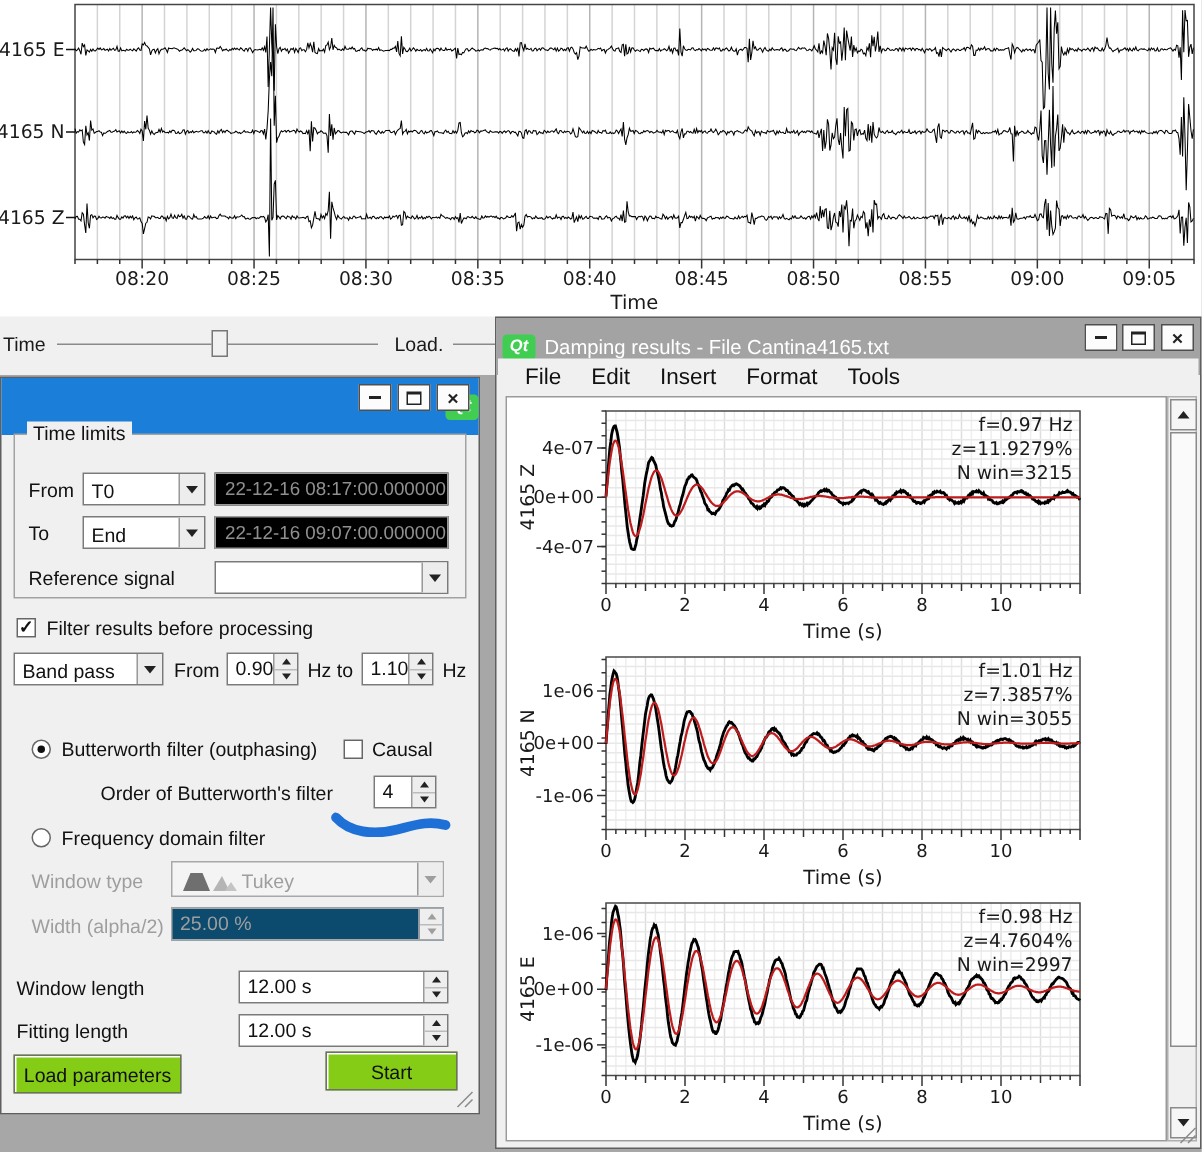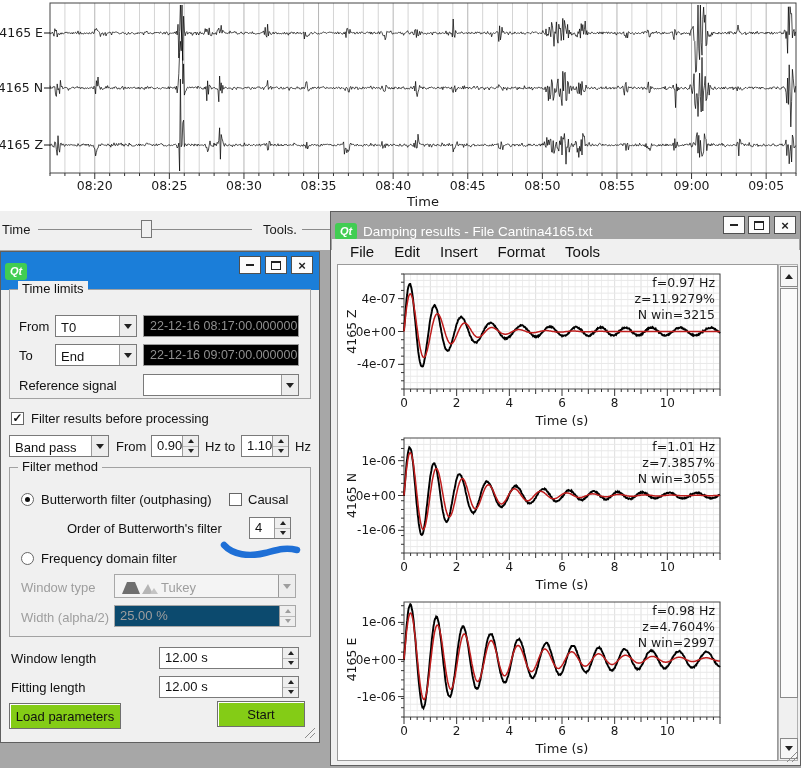--- a/index.html
+++ b/index.html
@@ -5,21 +5,21 @@
   html,body{margin:0;padding:0;}
   body{width:801px;height:768px;position:relative;overflow:hidden;background:#fff;
        font-family:"Liberation Sans",sans-serif;-webkit-font-smoothing:antialiased;}
   #seismogram{position:absolute;left:0;top:0;width:801px;height:211px;background:#fff;}
   #slider-strip{position:absolute;left:0;top:211px;width:801px;height:39px;background:#f0f0f0;}
   #desktop-gray{position:absolute;left:0;top:250px;width:801px;height:518px;background:#a7a7a7;}
   .sl-label{position:absolute;font-size:13px;color:#1a1a1a;}
   .groove{position:absolute;height:1px;background:#8a8a8a;}
   .handle{position:absolute;top:-9px;width:11px;height:18px;background:#f1f1f1;border:1px solid #777;box-sizing:border-box;}
   .win{position:absolute;background:#f0f0f0;border:1px solid #5f5f5f;box-sizing:border-box;}
-  .titlebar{position:absolute;left:0;top:0;right:0;height:38px;display:flex;align-items:center;padding-left:4px;box-sizing:border-box;}
+  .titlebar{position:absolute;left:0;top:0;right:0;height:38px;display:flex;align-items:center;padding-left:4px;box-sizing:border-box;justify-content:flex-end;}
   .tb-blue{background:#1b7ed9;}
   .tb-gray{background:#a3a3a3;}
   .qt-badge{width:22px;height:17px;background:#41cd52;border-radius:3px;color:#fff;font-weight:bold;font-size:11px;display:flex;align-items:center;justify-content:center;font-style:italic;}
   .wtitle{color:#fff;font-size:13.5px;margin-left:6px;white-space:nowrap;overflow:hidden;flex:1;}
   .capbtn{position:absolute;top:4px;width:22px;height:18px;background:#fcfcfc;border:1px solid #4f4f4f;box-sizing:border-box;display:flex;align-items:center;justify-content:center;color:#222;}
   .cap-min::after{content:'';width:8px;height:2px;background:#222;}
   .cap-max::after{content:'';width:8px;height:6px;border:1px solid #222;border-top-width:2px;}
   .cap-close{font-size:13px;font-weight:bold;line-height:1;}
   .grp{position:absolute;border:1px solid #a2a2a2;box-sizing:border-box;}
   .leg{position:absolute;top:-9px;left:8px;background:#f0f0f0;padding:0 4px;font-size:13px;color:#111;white-space:nowrap;}
@@ -186,21 +186,21 @@
       <line x1="44" y1="145" x2="50" y2="145" stroke="#111" stroke-width="1"></line>
       <polyline points="50.0,145.9 50.8,144.3 51.6,144.2 52.4,146.2 53.2,146.2 54.0,147.3 54.8,141.8 55.6,142.8 56.4,149.8 57.2,155.3 58.0,135.7 58.8,148.5 59.6,152.2 60.4,143.5 61.2,143.1 62.0,145.3 62.8,144.1 63.6,144.2 64.4,146.3 65.2,145.7 66.0,144.2 66.8,145.2 67.6,145.3 68.4,144.7 69.2,144.8 70.0,145.5 70.8,144.3 71.6,144.7 72.4,144.9 73.2,145.6 74.0,144.5 74.8,145.7 75.6,145.1 76.4,146.1 77.2,146.1 78.0,143.6 78.8,145.1 79.6,146.1 80.4,146.1 81.2,144.6 82.0,145.4 82.8,144.0 83.6,143.9 84.4,145.2 85.2,144.1 86.0,145.6 86.8,144.2 87.6,145.2 88.4,144.0 89.2,146.5 90.0,145.2 90.8,144.7 91.6,146.0 92.4,145.8 93.2,145.2 94.0,147.7 94.8,148.9 95.6,155.9 96.4,152.4 97.2,148.8 98.0,148.2 98.8,144.6 99.6,145.0 100.4,146.0 101.2,143.9 102.0,144.1 102.8,144.2 103.6,145.1 104.4,145.2 105.2,144.9 106.0,145.7 106.8,145.7 107.6,144.0 108.4,144.1 109.2,145.7 110.0,145.0 110.8,147.2 111.6,144.2 112.4,145.9 113.2,145.1 114.0,142.8 114.8,145.3 115.6,145.6 116.4,143.5 117.2,145.1 118.0,145.6 118.8,143.3 119.6,144.4 120.4,144.2 121.2,142.9 122.0,145.4 122.8,144.0 123.6,146.0 124.4,146.1 125.2,144.0 126.0,144.1 126.8,145.0 127.6,145.8 128.4,146.1 129.2,143.0 130.0,144.9 130.8,144.3 131.6,145.8 132.4,146.0 133.2,146.0 134.0,146.0 134.8,145.8 135.6,145.4 136.4,144.4 137.2,145.3 138.0,145.4 138.8,143.9 139.6,145.9 140.4,144.0 141.2,145.3 142.0,145.0 142.8,144.8 143.6,144.9 144.4,145.8 145.2,145.5 146.0,143.7 146.8,142.8 147.6,144.0 148.4,144.0 149.2,144.0 150.0,144.0 150.8,144.6 151.6,144.8 152.4,145.9 153.2,144.4 154.0,145.2 154.8,145.4 155.6,145.3 156.4,143.8 157.2,145.8 158.0,144.5 158.8,144.6 159.6,144.5 160.4,144.1 161.2,143.3 162.0,144.5 162.8,144.4 163.6,145.9 164.4,145.8 165.2,145.4 166.0,146.0 166.8,146.1 167.6,145.5 168.4,145.0 169.2,145.1 170.0,144.9 170.8,145.8 171.6,145.2 172.4,145.6 173.2,145.0 174.0,144.3 174.8,144.6 175.6,144.3 176.4,145.0 177.2,148.0 178.0,146.7 178.8,143.1 179.6,171.0 180.4,79.0 181.2,146.8 182.0,145.0 182.8,122.7 183.6,120.2 184.4,146.6 185.2,143.7 186.0,144.7 186.8,145.9 187.6,144.3 188.4,144.1 189.2,144.2 190.0,145.1 190.8,145.8 191.6,144.0 192.4,144.5 193.2,144.6 194.0,146.1 194.8,143.9 195.6,144.9 196.4,144.7 197.2,146.1 198.0,144.0 198.8,145.2 199.6,145.3 200.4,145.1 201.2,145.1 202.0,144.8 202.8,145.2 203.6,145.7 204.4,144.5 205.2,144.2 206.0,147.7 206.8,147.2 207.6,151.8 208.4,150.1 209.2,145.4 210.0,140.9 210.8,145.5 211.6,145.8 212.4,145.8 213.2,146.8 214.0,143.0 214.8,145.3 215.6,143.9 216.4,145.7 217.2,142.4 218.0,143.5 218.8,140.4 219.6,127.8 220.4,159.2 221.2,134.5 222.0,138.6 222.8,141.2 223.6,144.4 224.4,146.3 225.2,143.5 226.0,144.9 226.8,145.6 227.6,146.0 228.4,145.0 229.2,144.3 230.0,145.4 230.8,145.3 231.6,145.4 232.4,146.8 233.2,144.7 234.0,145.7 234.8,145.8 235.6,144.2 236.4,144.2 237.2,145.4 238.0,145.1 238.8,144.9 239.6,144.6 240.4,144.2 241.2,146.0 242.0,145.8 242.8,145.9 243.6,146.0 244.4,142.8 245.2,145.4 246.0,145.3 246.8,144.8 247.6,145.9 248.4,144.3 249.2,144.2 250.0,145.2 250.8,145.8 251.6,145.0 252.4,145.6 253.2,144.6 254.0,144.4 254.8,145.3 255.6,146.0 256.4,144.7 257.2,145.2 258.0,144.8 258.8,145.2 259.6,143.9 260.4,146.1 261.2,145.5 262.0,144.1 262.8,144.7 263.6,144.1 264.4,143.7 265.2,145.6 266.0,143.7 266.8,143.5 267.6,150.2 268.4,149.8 269.2,141.0 270.0,141.9 270.8,145.7 271.6,144.1 272.4,144.9 273.2,145.1 274.0,145.7 274.8,144.0 275.6,144.8 276.4,146.0 277.2,145.5 278.0,143.7 278.8,146.0 279.6,145.0 280.4,145.4 281.2,144.2 282.0,146.0 282.8,145.0 283.6,145.8 284.4,144.4 285.2,145.0 286.0,144.1 286.8,144.8 287.6,145.9 288.4,145.0 289.2,145.0 290.0,145.2 290.8,144.6 291.6,145.4 292.4,144.8 293.2,145.5 294.0,142.9 294.8,143.9 295.6,144.1 296.4,144.9 297.2,145.6 298.0,144.9 298.8,145.5 299.6,145.5 300.4,146.4 301.2,145.2 302.0,145.0 302.8,146.3 303.6,144.4 304.4,145.7 305.2,145.1 306.0,148.3 306.8,142.1 307.6,149.0 308.4,147.0 309.2,145.4 310.0,145.4 310.8,145.9 311.6,144.5 312.4,144.5 313.2,145.2 314.0,145.1 314.8,144.2 315.6,145.2 316.4,145.7 317.2,144.5 318.0,145.7 318.8,145.8 319.6,146.1 320.4,146.1 321.2,144.0 322.0,145.4 322.8,145.2 323.6,143.9 324.4,144.8 325.2,144.3 326.0,144.8 326.8,144.2 327.6,144.0 328.4,144.8 329.2,144.3 330.0,145.1 330.8,144.1 331.6,145.4 332.4,145.4 333.2,146.1 334.0,144.9 334.8,145.1 335.6,145.9 336.4,145.7 337.2,145.2 338.0,143.9 338.8,144.7 339.6,145.0 340.4,145.0 341.2,143.8 342.0,144.7 342.8,143.6 343.6,141.9 344.4,154.2 345.2,148.5 346.0,148.1 346.8,152.8 347.6,149.7 348.4,151.5 349.2,150.0 350.0,144.1 350.8,143.0 351.6,144.7 352.4,144.4 353.2,144.3 354.0,144.7 354.8,145.9 355.6,145.2 356.4,145.7 357.2,144.0 358.0,145.2 358.8,145.7 359.6,145.3 360.4,145.4 361.2,145.1 362.0,146.1 362.8,146.2 363.6,145.6 364.4,144.2 365.2,145.3 366.0,144.7 366.8,144.4 367.6,145.4 368.4,146.0 369.2,145.3 370.0,145.6 370.8,143.2 371.6,145.4 372.4,144.8 373.2,144.9 374.0,146.3 374.8,144.3 375.6,144.2 376.4,145.6 377.2,144.9 378.0,145.7 378.8,144.7 379.6,145.3 380.4,146.0 381.2,145.6 382.0,141.4 382.8,148.4 383.6,146.4 384.4,144.6 385.2,147.8 386.0,143.7 386.8,145.5 387.6,143.9 388.4,146.1 389.2,145.8 390.0,144.9 390.8,144.2 391.6,145.6 392.4,145.6 393.2,144.2 394.0,144.4 394.8,144.5 395.6,145.5 396.4,145.4 397.2,145.5 398.0,145.3 398.8,146.3 399.6,144.2 400.4,144.3 401.2,146.1 402.0,146.0 402.8,145.9 403.6,144.6 404.4,143.9 405.2,145.4 406.0,144.9 406.8,145.3 407.6,147.3 408.4,145.8 409.2,145.6 410.0,144.6 410.8,144.1 411.6,145.3 412.4,145.5 413.2,146.6 414.0,143.0 414.8,147.5 415.6,140.3 416.4,148.1 417.2,147.8 418.0,134.2 418.8,141.2 419.6,143.9 420.4,143.9 421.2,144.4 422.0,144.4 422.8,144.4 423.6,144.4 424.4,146.4 425.2,144.9 426.0,144.2 426.8,144.6 427.6,144.1 428.4,144.5 429.2,146.8 430.0,144.1 430.8,145.0 431.6,147.2 432.4,145.3 433.2,144.0 434.0,144.2 434.8,145.7 435.6,145.5 436.4,145.9 437.2,144.2 438.0,145.1 438.8,144.9 439.6,145.4 440.4,145.9 441.2,146.1 442.0,142.8 442.8,143.9 443.6,145.8 444.4,144.4 445.2,146.1 446.0,145.1 446.8,144.7 447.6,144.3 448.4,145.9 449.2,143.3 450.0,145.3 450.8,145.4 451.6,145.2 452.4,144.1 453.2,151.9 454.0,148.4 454.8,148.4 455.6,146.2 456.4,143.7 457.2,141.6 458.0,145.7 458.8,145.5 459.6,143.9 460.4,144.8 461.2,144.3 462.0,145.3 462.8,144.2 463.6,147.4 464.4,144.3 465.2,144.9 466.0,145.9 466.8,143.6 467.6,145.2 468.4,145.7 469.2,145.5 470.0,146.0 470.8,147.1 471.6,145.3 472.4,144.9 473.2,144.5 474.0,144.1 474.8,146.1 475.6,145.5 476.4,145.8 477.2,144.9 478.0,145.1 478.8,145.0 479.6,146.0 480.4,144.8 481.2,145.6 482.0,144.5 482.8,145.5 483.6,145.5 484.4,144.1 485.2,144.3 486.0,145.1 486.8,145.6 487.6,145.6 488.4,145.8 489.2,146.1 490.0,144.8 490.8,145.7 491.6,145.9 492.4,143.9 493.2,145.8 494.0,145.0 494.8,144.2 495.6,145.0 496.4,144.2 497.2,144.5 498.0,143.5 498.8,148.2 499.6,148.4 500.4,149.0 501.2,141.7 502.0,145.2 502.8,149.8 503.6,145.5 504.4,145.6 505.2,145.0 506.0,144.5 506.8,144.6 507.6,144.0 508.4,144.2 509.2,144.4 510.0,146.2 510.8,146.9 511.6,146.1 512.4,144.4 513.2,144.9 514.0,144.1 514.8,146.1 515.6,144.7 516.4,144.6 517.2,144.7 518.0,144.5 518.8,146.1 519.6,144.5 520.4,145.6 521.2,144.8 522.0,143.0 522.8,145.6 523.6,146.1 524.4,145.6 525.2,146.1 526.0,146.5 526.8,145.4 527.6,145.9 528.4,143.9 529.2,145.3 530.0,143.9 530.8,145.4 531.6,145.3 532.4,145.5 533.2,145.2 534.0,143.9 534.8,144.9 535.6,145.7 536.4,145.1 537.2,146.1 538.0,145.1 538.8,144.3 539.6,144.2 540.4,146.1 541.2,143.9 542.0,145.2 542.8,143.4 543.6,145.1 544.4,141.7 545.2,145.6 546.0,147.4 546.8,137.4 547.6,145.4 548.4,139.9 549.2,144.8 550.0,139.6 550.8,139.2 551.6,152.0 552.4,152.3 553.2,140.6 554.0,153.4 554.8,150.2 555.6,144.8 556.4,142.0 557.2,148.1 558.0,148.4 558.8,151.1 559.6,140.8 560.4,144.7 561.2,136.3 562.0,155.0 562.8,137.7 563.6,139.2 564.4,133.5 565.2,143.5 566.0,164.2 566.8,146.9 567.6,147.3 568.4,139.1 569.2,152.2 570.0,147.3 570.8,146.4 571.6,143.4 572.4,145.1 573.2,146.8 574.0,144.3 574.8,145.1 575.6,141.1 576.4,142.2 577.2,152.3 578.0,148.2 578.8,157.4 579.6,146.3 580.4,151.2 581.2,139.5 582.0,155.0 582.8,133.4 583.6,136.3 584.4,136.0 585.2,145.8 586.0,144.3 586.8,144.9 587.6,146.2 588.4,143.4 589.2,142.4 590.0,145.5 590.8,145.8 591.6,145.8 592.4,143.8 593.2,145.0 594.0,145.9 594.8,144.9 595.6,144.9 596.4,145.1 597.2,146.0 598.0,145.6 598.8,144.0 599.6,143.2 600.4,143.9 601.2,144.6 602.0,145.7 602.8,144.0 603.6,145.3 604.4,145.1 605.2,145.0 606.0,144.3 606.8,145.1 607.6,146.0 608.4,145.7 609.2,144.6 610.0,145.9 610.8,145.6 611.6,144.9 612.4,145.4 613.2,145.6 614.0,145.5 614.8,145.3 615.6,144.6 616.4,145.5 617.2,144.6 618.0,145.7 618.8,144.8 619.6,144.6 620.4,144.0 621.2,144.2 622.0,144.1 622.8,145.8 623.6,143.5 624.4,143.9 625.2,143.5 626.0,150.5 626.8,144.4 627.6,143.1 628.4,149.8 629.2,145.6 630.0,144.9 630.8,145.7 631.6,145.8 632.4,144.9 633.2,145.4 634.0,146.1 634.8,144.6 635.6,143.9 636.4,146.1 637.2,144.7 638.0,145.8 638.8,145.7 639.6,143.2 640.4,144.9 641.2,145.5 642.0,145.5 642.8,144.6 643.6,145.8 644.4,144.8 645.2,147.0 646.0,143.5 646.8,148.0 647.6,146.4 648.4,149.1 649.2,148.0 650.0,150.6 650.8,148.0 651.6,143.6 652.4,145.7 653.2,145.3 654.0,144.6 654.8,145.2 655.6,145.5 656.4,146.0 657.2,145.7 658.0,146.1 658.8,144.4 659.6,145.9 660.4,144.6 661.2,145.8 662.0,145.7 662.8,143.9 663.6,145.3 664.4,145.0 665.2,146.0 666.0,143.9 666.8,145.7 667.6,144.2 668.4,145.7 669.2,144.9 670.0,145.2 670.8,144.9 671.6,145.3 672.4,145.3 673.2,142.9 674.0,150.4 674.8,138.6 675.6,148.1 676.4,146.9 677.2,141.9 678.0,145.9 678.8,146.1 679.6,145.8 680.4,145.5 681.2,145.5 682.0,145.3 682.8,144.7 683.6,146.0 684.4,144.5 685.2,144.5 686.0,144.7 686.8,143.8 687.6,145.0 688.4,144.9 689.2,145.0 690.0,142.9 690.8,145.0 691.6,147.1 692.4,146.5 693.2,142.8 694.0,142.6 694.8,144.6 695.6,145.2 696.4,136.0 697.2,132.6 698.0,153.2 698.8,135.3 699.6,157.4 700.4,140.3 701.2,150.8 702.0,156.3 702.8,154.6 703.6,151.9 704.4,133.7 705.2,138.4 706.0,139.4 706.8,150.7 707.6,144.1 708.4,143.8 709.2,145.6 710.0,144.4 710.8,146.0 711.6,143.6 712.4,145.3 713.2,143.8 714.0,143.9 714.8,145.1 715.6,145.5 716.4,145.1 717.2,145.0 718.0,145.9 718.8,144.2 719.6,144.0 720.4,145.1 721.2,144.7 722.0,143.1 722.8,145.5 723.6,144.3 724.4,145.8 725.2,146.9 726.0,146.1 726.8,145.1 727.6,144.8 728.4,145.2 729.2,145.8 730.0,145.2 730.8,145.1 731.6,145.7 732.4,145.7 733.2,144.5 734.0,144.8 734.8,144.8 735.6,145.4 736.4,145.9 737.2,142.3 738.0,142.5 738.8,155.9 739.6,138.9 740.4,139.8 741.2,144.1 742.0,143.6 742.8,143.5 743.6,144.1 744.4,145.8 745.2,144.0 746.0,144.4 746.8,145.5 747.6,144.6 748.4,145.5 749.2,142.5 750.0,145.8 750.8,145.8 751.6,145.9 752.4,147.1 753.2,146.1 754.0,143.9 754.8,144.7 755.6,145.2 756.4,144.8 757.2,143.9 758.0,146.5 758.8,145.0 759.6,146.1 760.4,145.2 761.2,145.8 762.0,146.0 762.8,145.6 763.6,143.9 764.4,144.6 765.2,146.1 766.0,145.7 766.8,145.2 767.6,145.5 768.4,144.8 769.2,145.0 770.0,145.6 770.8,145.7 771.6,145.5 772.4,144.0 773.2,143.9 774.0,144.2 774.8,145.9 775.6,145.6 776.4,146.0 777.2,145.4 778.0,145.9 778.8,144.7 779.6,144.3 780.4,144.1 781.2,145.2 782.0,143.8 782.8,145.9 783.6,145.7 784.4,144.9 785.2,143.9 786.0,139.9 786.8,155.6 787.6,144.8 788.4,144.7 789.2,163.8 790.0,151.4 790.8,145.2 791.6,162.0 792.4,135.0 793.2,137.9 794.0,148.0 794.8,147.3 795.6,145.6 " fill="none" stroke="#000" stroke-width="0.7"></polyline>
     </svg>
 </div>
 
 <div id="slider-strip">
   <span class="sl-label" style="left:2px;top:11px;">Time</span>
   <div class="groove" style="left:38px;top:18px;width:214px;">
     <div class="handle" style="left:103px;"></div>
   </div>
-  <span class="sl-label" style="left:263px;top:11px;">Tools.</span>
+  <span class="sl-label" style="left:263px;top:11px;">Load.</span>
   <div class="groove" style="left:302px;top:18px;width:32px;"></div>
 </div>
 
 <div id="desktop-gray"></div>
 
 <div id="toolbox" class="win" style="left:0;top:251px;width:320px;height:492px;">
   <div class="titlebar tb-blue">
     <span class="qt-badge">Qt</span>
   </div>
   <div class="capbtn cap-min" style="right:58px;"></div>
@@ -245,23 +245,20 @@
   <span class="lb" style="left:204px;top:187px;">Hz to</span>
   <div class="spin" style="left:240px;top:183px;width:48px;height:22px;">
     <span class="sv">1.10</span>
     <span class="arrs">
         <i class="u"></i>
         <i class="d"></i>
       </span>
   </div>
   <span class="lb" style="left:294px;top:187px;">Hz</span>
 
-  <div class="grp" style="left:8px;top:215px;width:302px;height:170px;">
-    <span class="leg">Filter method</span>
-  </div>
   <span class="rb on" style="left:20px;top:241px;"></span>
   <span class="lb" style="left:40px;top:240px;">Butterworth filter (outphasing)</span>
   <span class="cb" style="left:228px;top:241px;"></span>
   <span class="lb" style="left:247px;top:240px;">Causal</span>
   <span class="lb" style="left:66px;top:269px;">Order of Butterworth's filter</span>
   <div class="spin" style="left:248px;top:265px;width:42px;height:22px;">
     <span class="sv">4</span>
     <span class="arrs">
         <i class="u"></i>
         <i class="d"></i>

